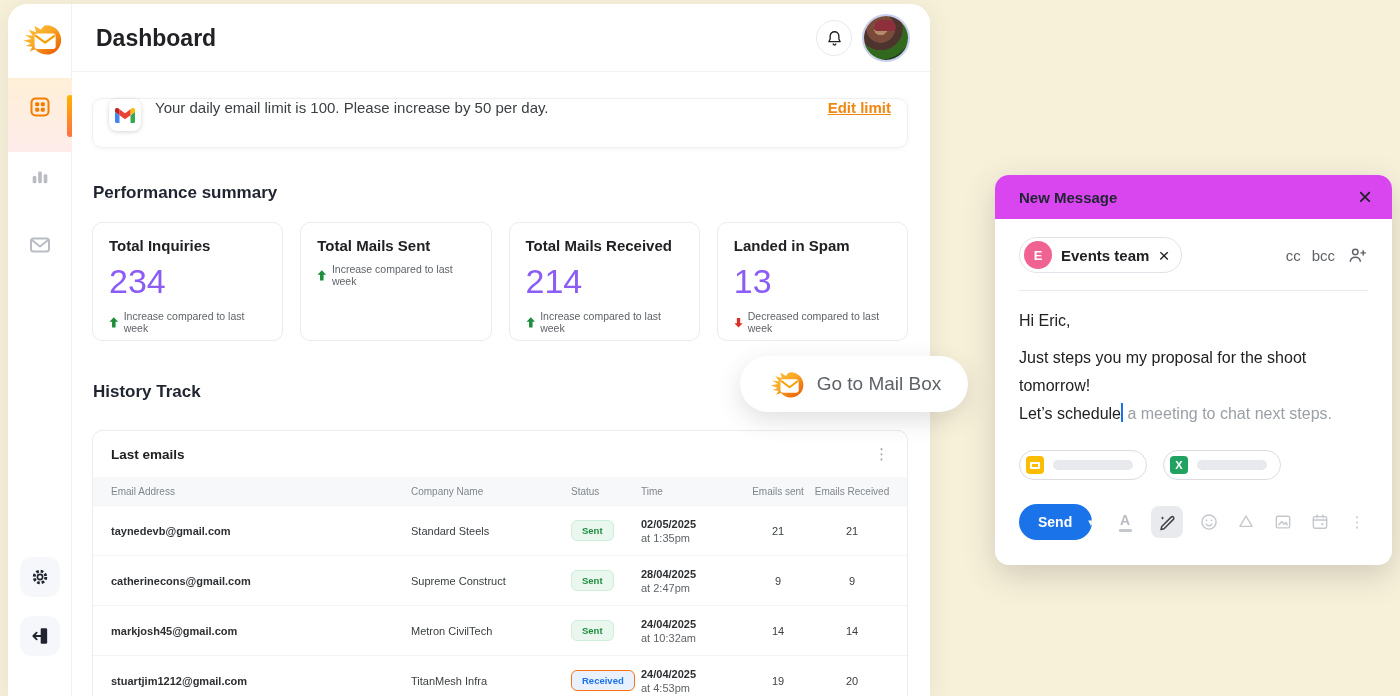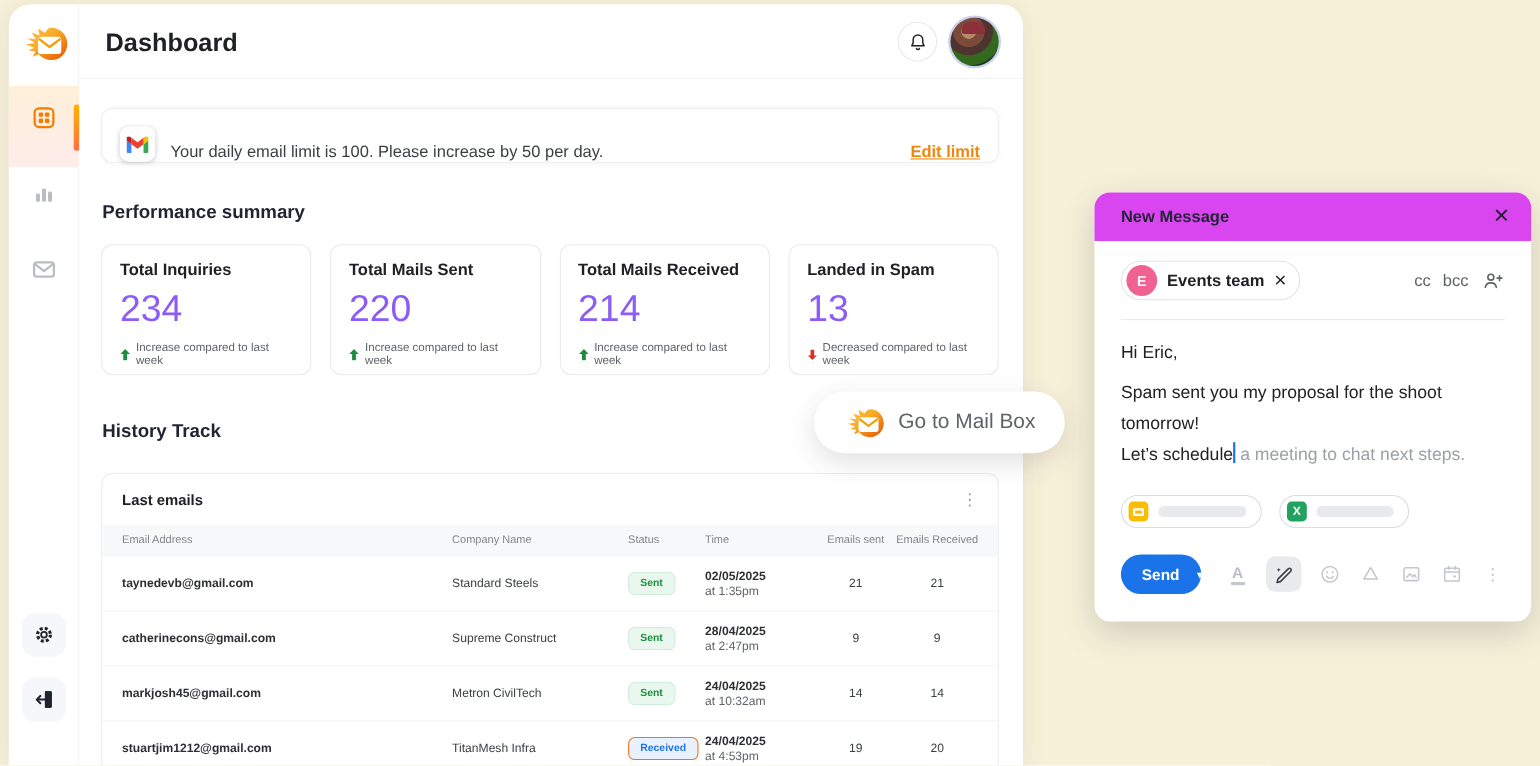--- a/index.html
+++ b/index.html
@@ -28,21 +28,21 @@
   .page-title{position:absolute;left:24px;top:0;line-height:68px;font-size:23px;font-weight:700;color:#202124;}
   .bell-btn{position:absolute;right:78px;top:16px;width:36px;height:36px;border-radius:50%;
     border:1px solid #e6e8ec;display:flex;align-items:center;justify-content:center;background:#fff;cursor:pointer;}
   .avatar{position:absolute;right:22px;top:12px;width:44px;height:44px;border-radius:50%;cursor:pointer;
     background:radial-gradient(circle at 38% 28%,#b58a6a 0 16%,#7a4a3a 17% 34%,#4e342e 35% 52%,#33691e 53% 74%,#1d3b1d 75% 100%);
     box-shadow:0 0 0 2px #c9cff0;}
   .avatar::before{content:"";position:absolute;left:10px;top:4px;width:22px;height:11px;border-radius:10px 10px 4px 4px;background:#8e2f3c;}
   
   .content{position:absolute;left:64px;top:68px;right:0;bottom:0;background:#fff;}
   .banner{position:absolute;left:20px;top:26px;width:816px;height:50px;background:#fff;border:1px solid #eef0f3;
-    border-radius:10px;box-shadow:0 1px 4px rgba(60,64,67,.05);display:flex;align-items:flex-end;padding:0 16px;}
+    border-radius:10px;box-shadow:0 1px 4px rgba(60,64,67,.05);display:flex;align-items:flex-start;padding:0 16px;}
   .gmail-chip{width:32px;height:32px;border-radius:8px;background:#fff;box-shadow:0 1px 4px rgba(60,64,67,.22);
     display:flex;align-items:center;justify-content:center;margin-right:14px;flex:0 0 auto;}
   .banner-text{font-size:15px;color:#3c4043;}
   .banner-action{margin-left:auto;font-size:15px;font-weight:600;color:#f0870f;text-decoration:underline;cursor:pointer;}
   .section-heading{position:absolute;left:21px;font-size:17px;font-weight:700;color:#1f2430;}
   .heading-perf{top:111px;}
   .heading-history{top:310px;}
   
   .cards-row{position:absolute;left:20px;top:150px;width:816px;display:flex;gap:17px;}
   .stat-card{flex:1;height:119px;border:1px solid #e9ebee;border-radius:10px;background:#fff;padding:14px 16px 0;}
@@ -209,21 +209,20 @@
         <div class="stat-value">234</div>
         <div class="stat-note">
           <svg width="10" height="11" viewBox="0 0 12 13">
               <path fill="#1e8e3e" d="M6 0l5.4 5.6H8.2V12.6H3.8V5.6H.6z"></path>
             </svg>
           <span>Increase compared to last week</span>
         </div>
       </div>
       <div class="stat-card">
         <div class="stat-title">Total Mails Sent</div>
-        <div class="stat-value">220</div>
         <div class="stat-note">
           <svg width="10" height="11" viewBox="0 0 12 13">
               <path fill="#1e8e3e" d="M6 0l5.4 5.6H8.2V12.6H3.8V5.6H.6z"></path>
             </svg>
           <span>Increase compared to last week</span>
         </div>
       </div>
       <div class="stat-card">
         <div class="stat-title">Total Mails Received</div>
         <div class="stat-value">214</div>
@@ -349,21 +348,21 @@
         </svg>
       </span>
     </div>
   </div>
 
   <div class="compose-divider"></div>
 
   <div class="compose-body">
     <div>Hi Eric,</div>
     <div class="body-p">
-      <span>Spam sent you my proposal for the shoot tomorrow!</span><br>
+      <span>Just steps you my proposal for the shoot tomorrow!</span><br>
       <span>Let’s schedule</span><span class="cursor-bar"></span><span class="suggestion"> a meeting to chat next steps.</span>
     </div>
   </div>
 
   <div class="attach-row">
     <div class="attach-chip">
       <div class="doc-icon slides">
           <span></span>
         </div>
       <div class="attach-bar bar-w80"></div>

